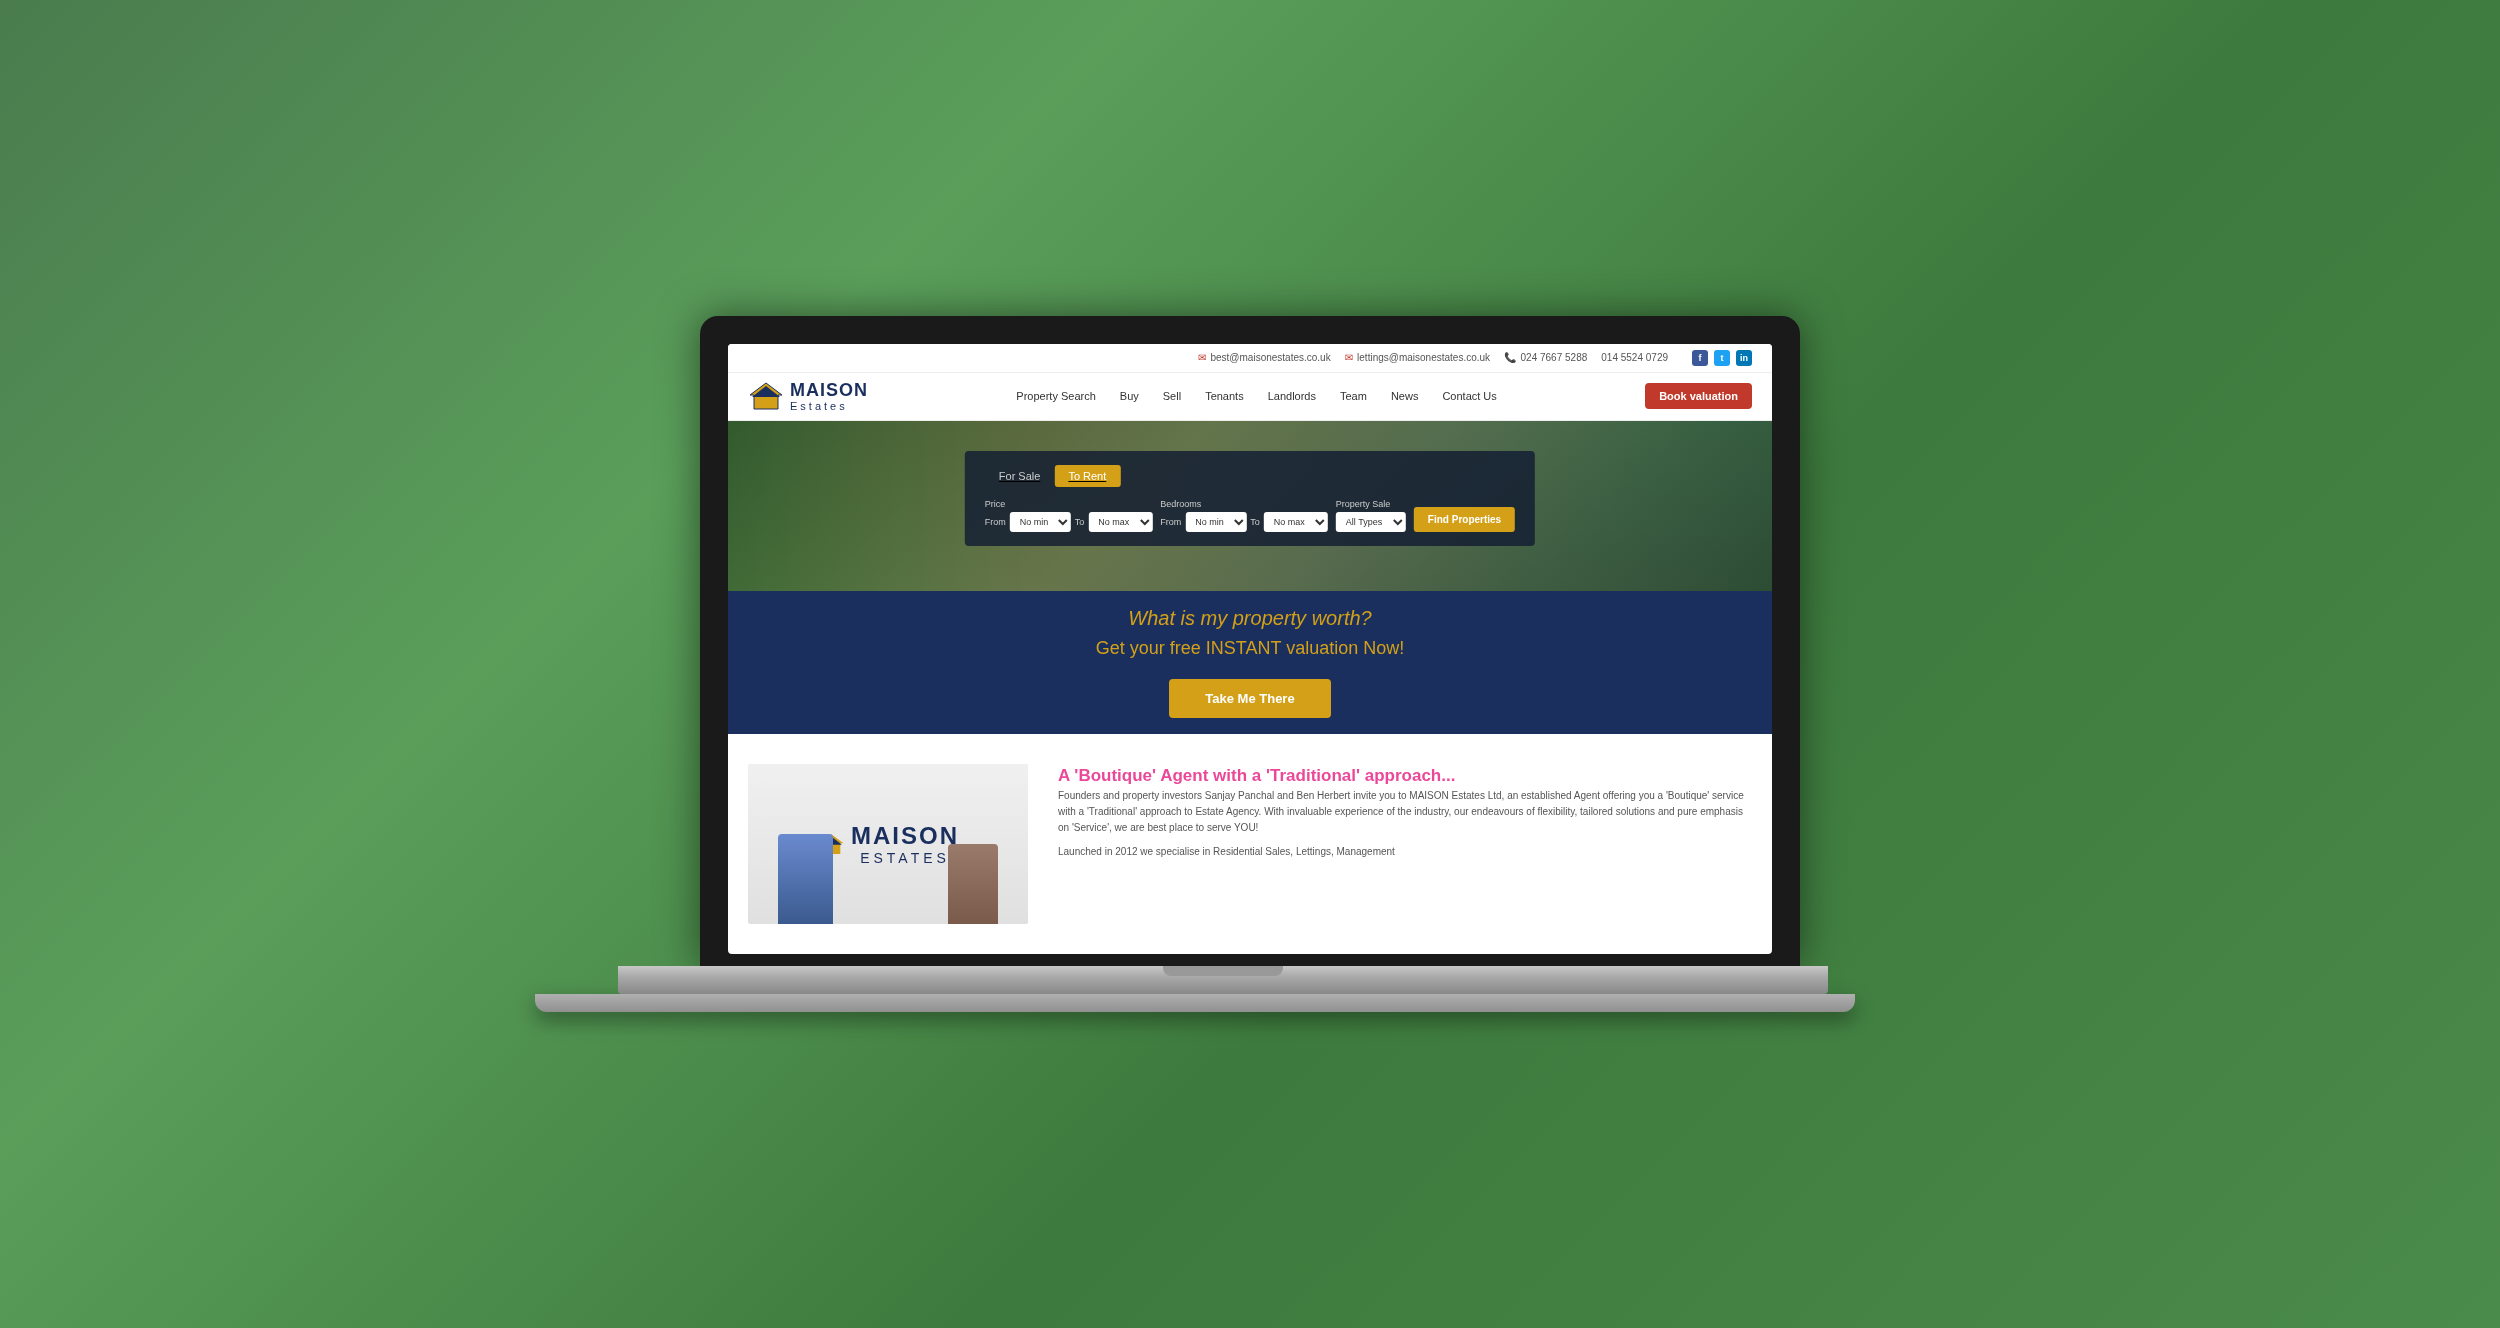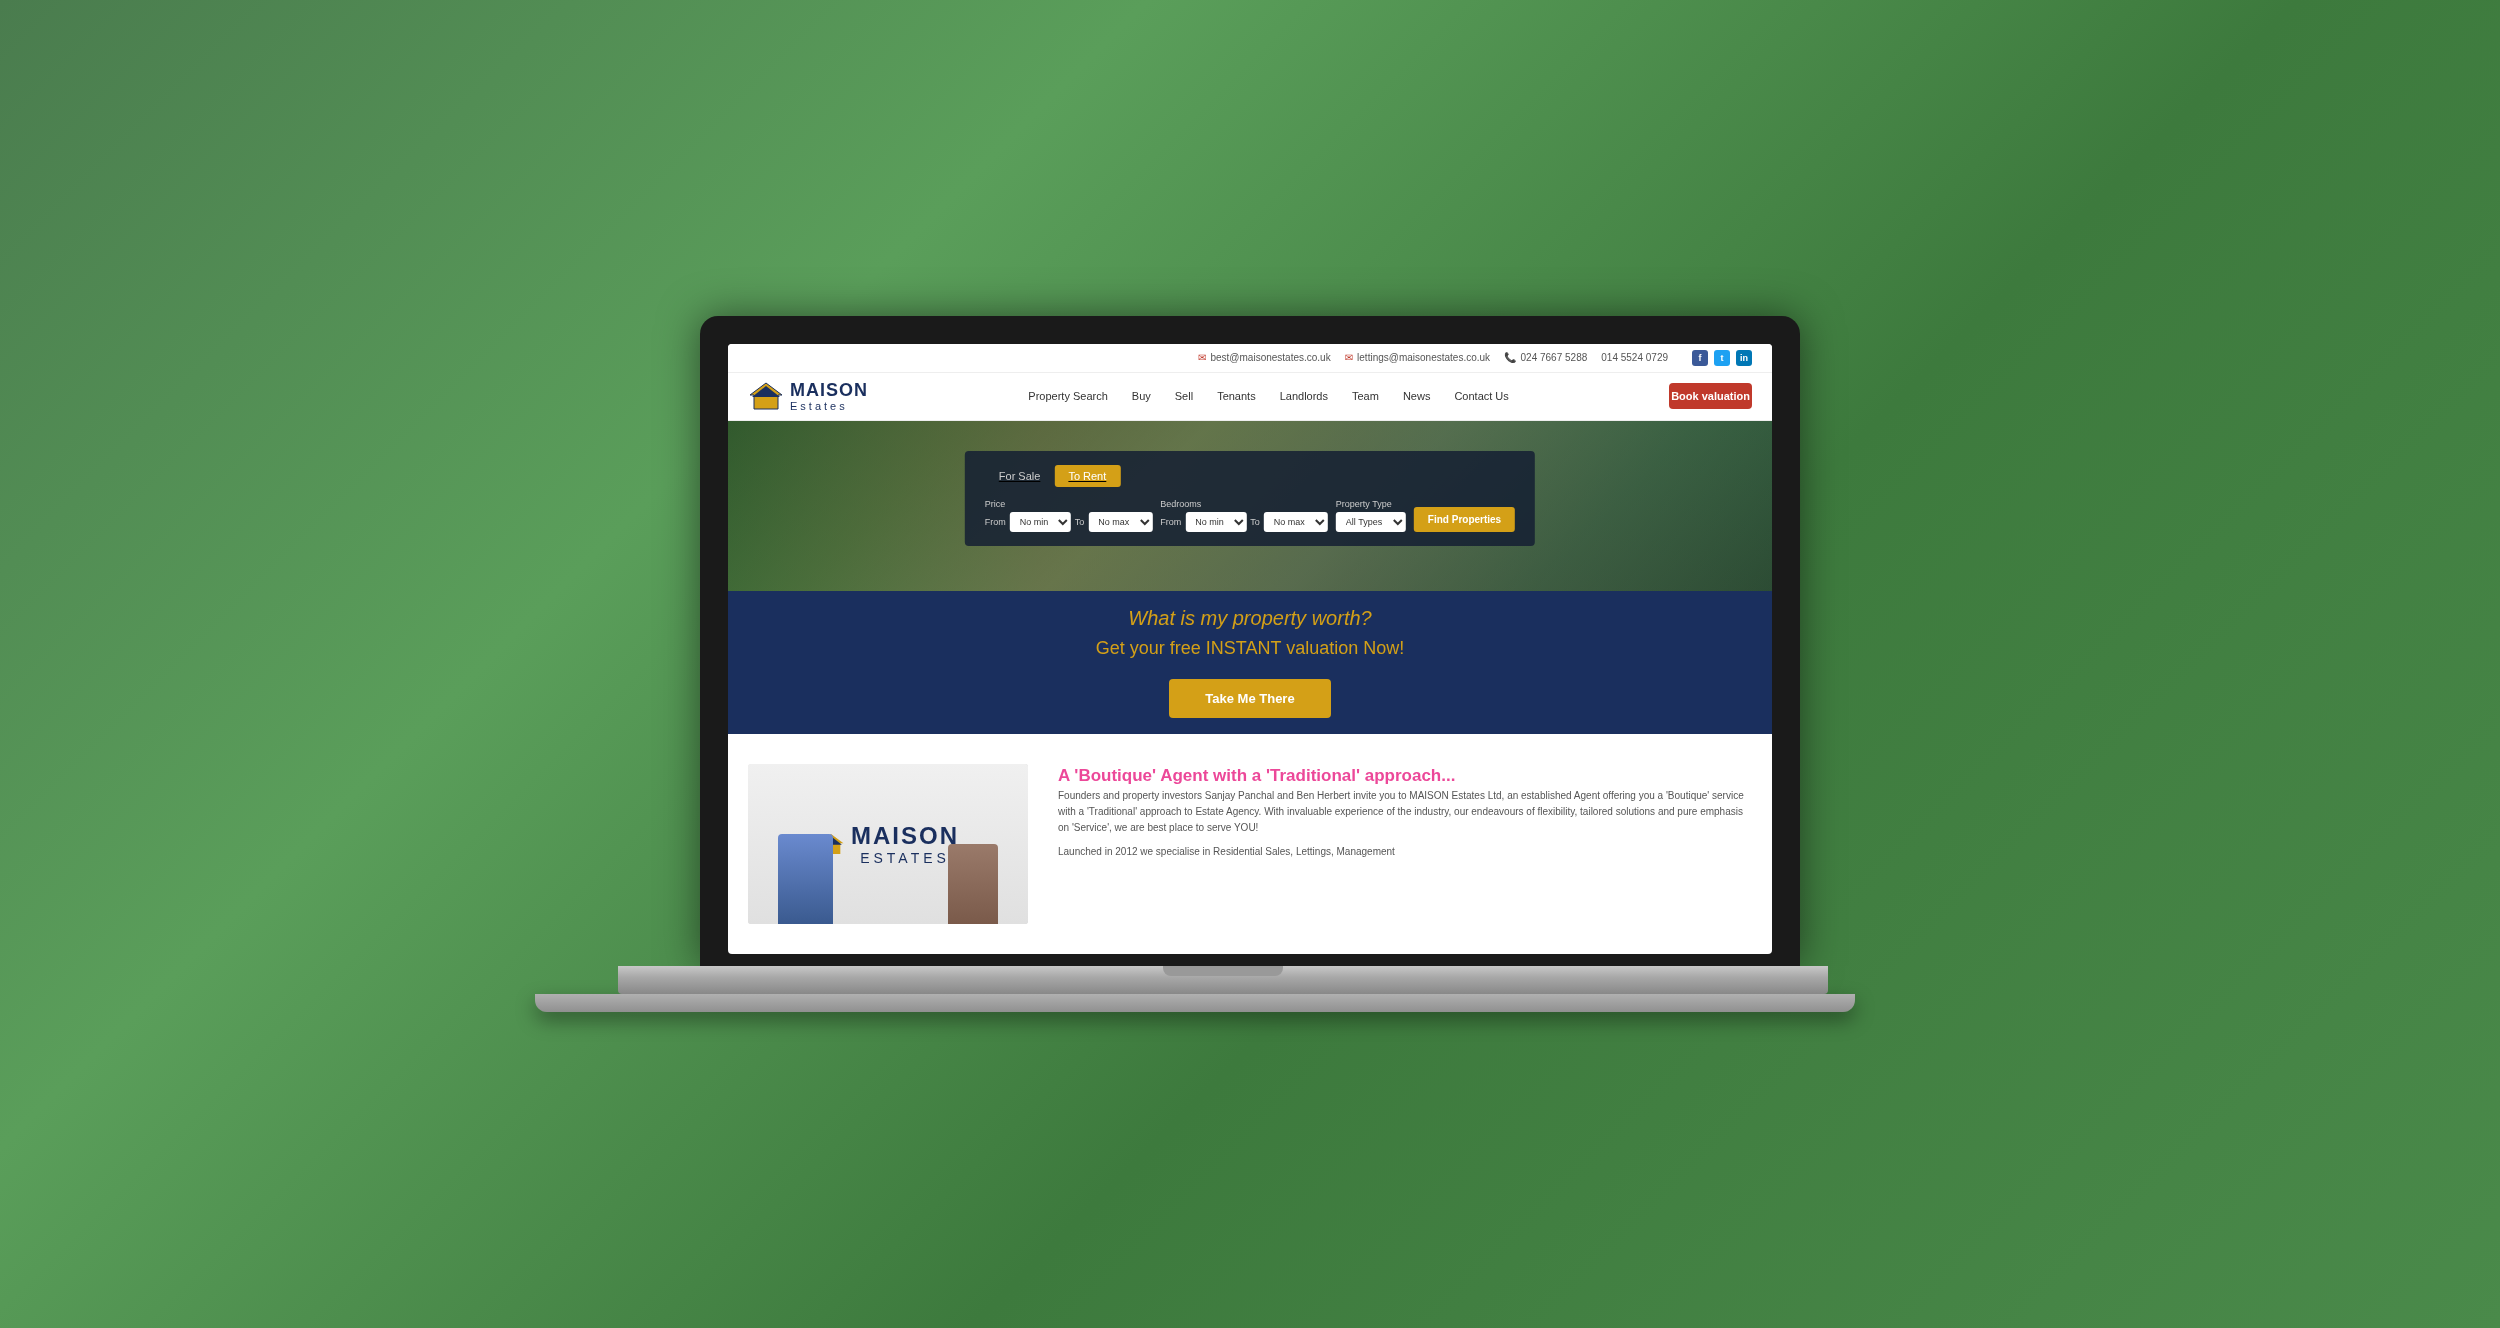--- a/index.html
+++ b/index.html
@@ -151,21 +151,21 @@
     }
     .nav-link {
       font-size: 11px;
       color: #333;
       text-decoration: none;
       cursor: pointer;
     }
     .btn-book-valuation {
       background: #c0392b;
       color: #fff;
-      padding: 7px 2px;
+      padding: 7px 14px;
       border-radius: 4px;
       font-size: 11px;
       font-weight: bold;
       border: none;
       cursor: pointer;
     }
 
     
     .hero-section {
       position: relative;
@@ -452,21 +452,21 @@
                 <select class="search-select">
                   <option>No min</option>
                 </select>
                 <span class="search-sub-label">To</span>
                 <select class="search-select">
                   <option>No max</option>
                 </select>
               </div>
             </div>
             <div class="search-group">
-              <span class="search-label">Property Type</span>
+              <span class="search-label">Property Sale</span>
               <div class="search-sub-row">
                 <select class="search-select search-select-wide">
                   <option>All Types</option>
                 </select>
               </div>
             </div>
             <button class="btn-find-properties">Find Properties</button>
           </div>
         </div>
       </div>

